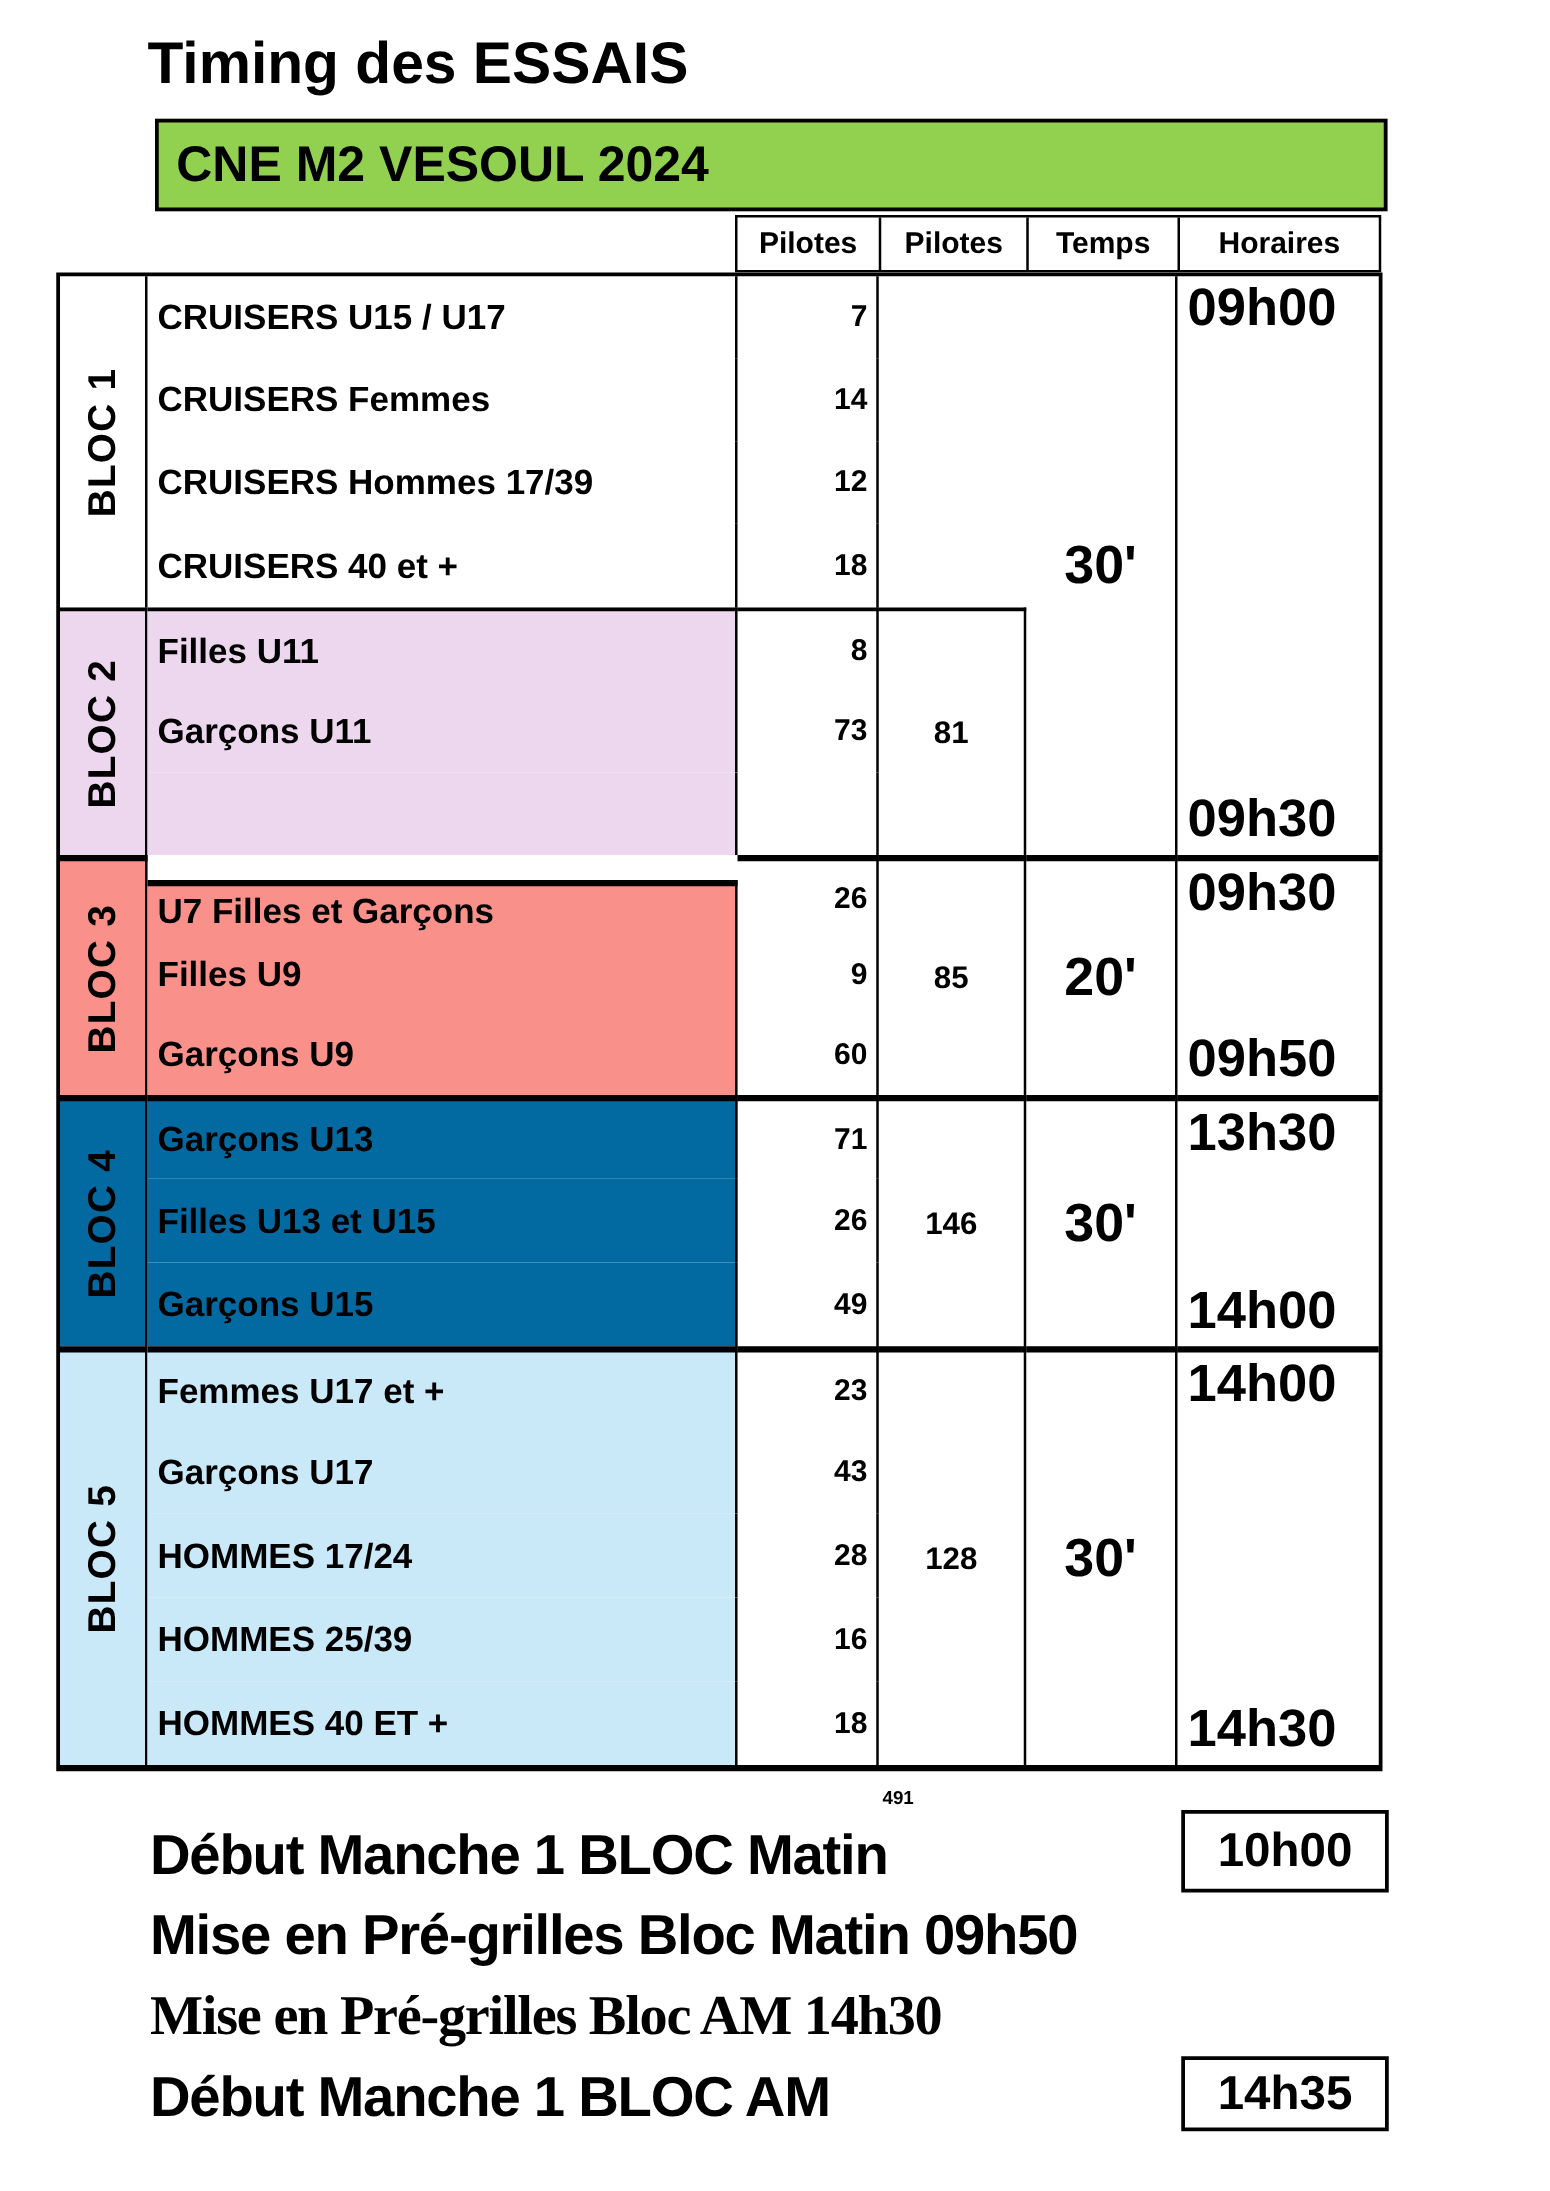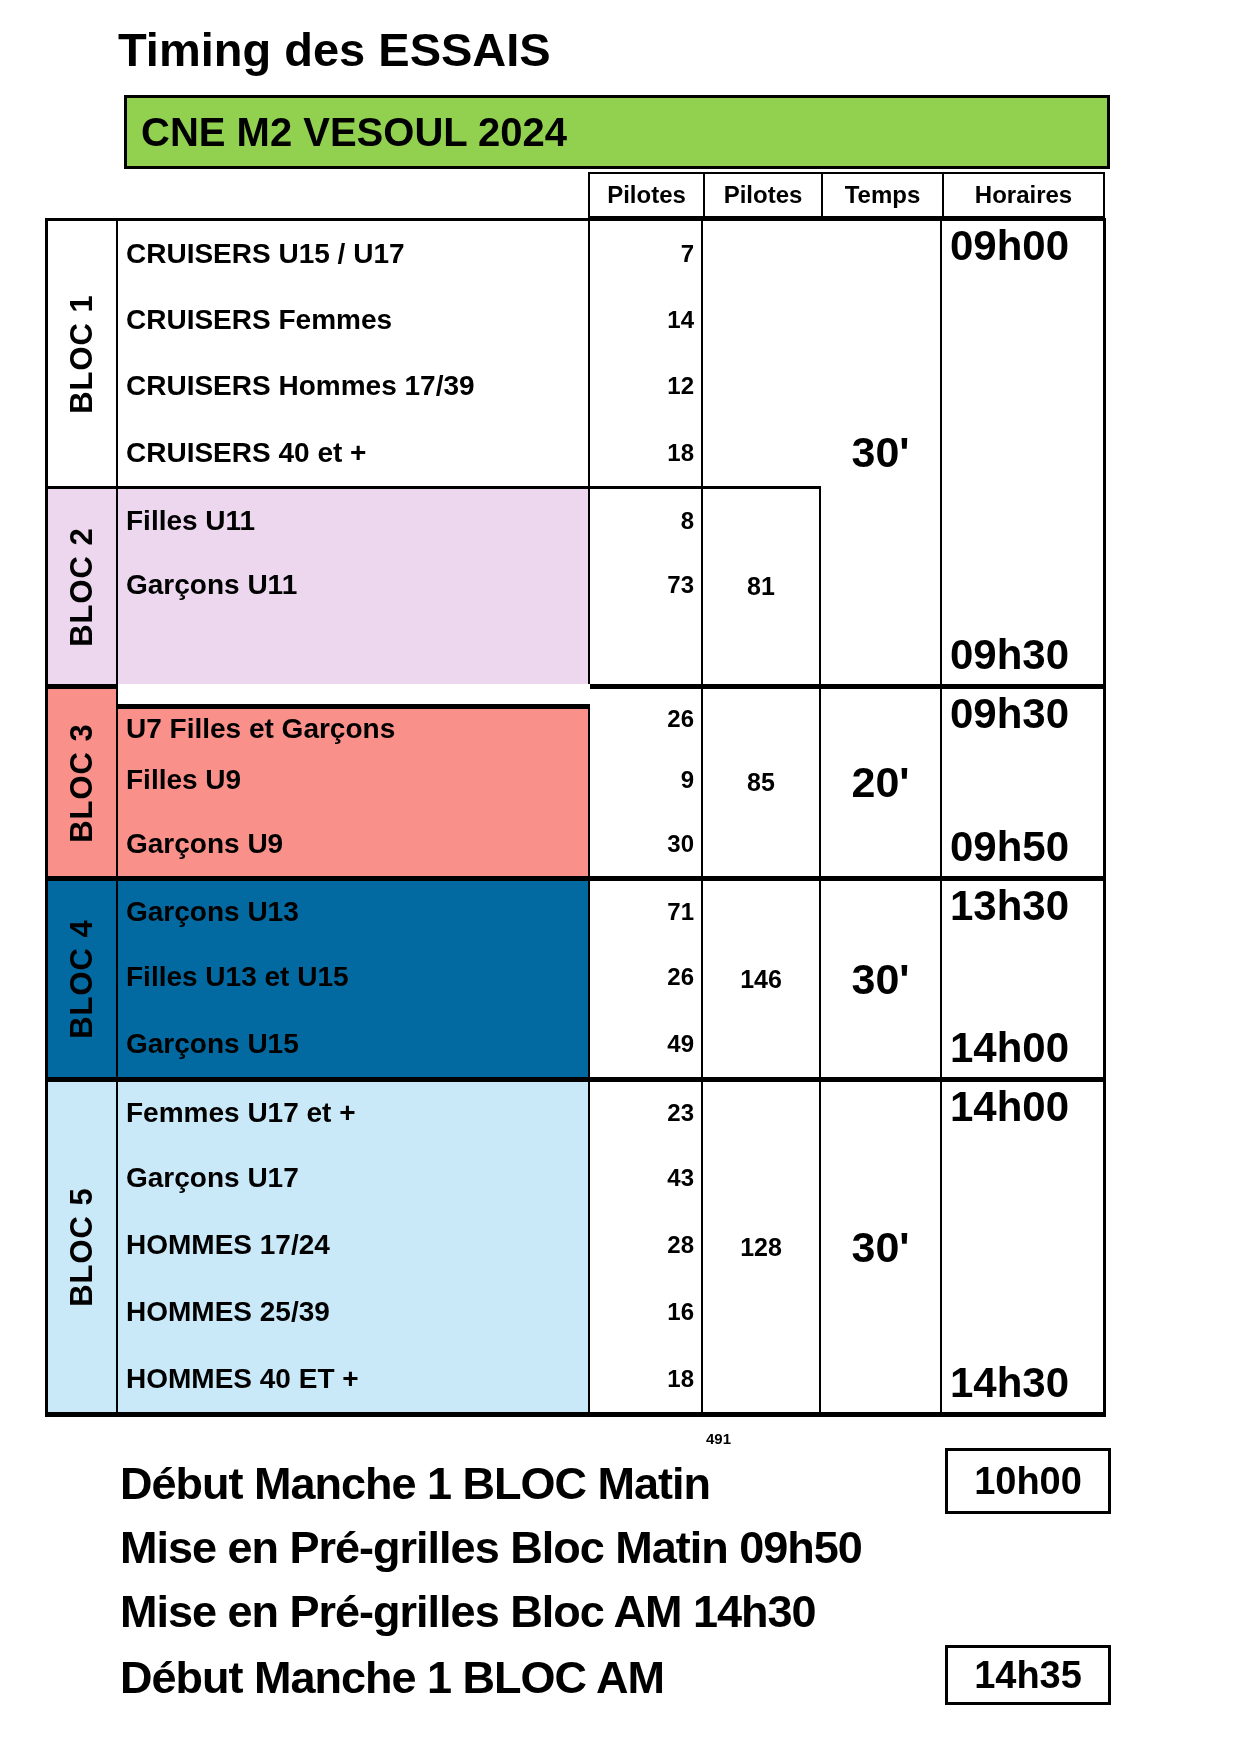--- a/index.html
+++ b/index.html
@@ -39,21 +39,21 @@
   .temps{display:flex;align-items:center;justify-content:center;font-size:43px;font-weight:700;}
   .hor{display:flex;flex-direction:column;justify-content:space-between;
        padding:4px 4px 8px 8px;font-size:42px;font-weight:700;line-height:1;}
   .bg2{background:#ECD7EE;} .bg3{background:#F9908A;} .bg4{background:#0369a1;} .bg5{background:#C9E8F8;}
 
   
   #grand{left:706px;top:1430px;width:118px;font-size:15px;font-weight:700;}
 
   
   .fline{left:120px;font-size:45px;font-weight:700;letter-spacing:-1px;white-space:nowrap;}
-  #fl1{top:1458px;} #fl2{top:1522px;} #fl3{top:1586px;} #fl4{top:1652px;}
+  #fl1{top:1458px;} #fl2{top:1522px;} #fl3{top:1586px;font-family:Liberation Serif, serif;} #fl4{top:1652px;}
   .tbox{left:945px;width:166px;height:66px;border:3px solid #000;box-sizing:border-box;
         display:flex;align-items:center;justify-content:center;font-size:38px;font-weight:700;}
   #box1{top:1448px;} #box4{top:1645px;height:60px;}
 </style>
 </head>
 <body>
 
 <div class="abs" id="title">Timing des ESSAIS</div>
 
 <div class="abs" id="banner">
@@ -99,21 +99,21 @@
   <div class="cell tot br bt3" style="grid-area:5/4/8/5;">81</div>
 
   <div class="cell blocL br bg3 bt5" style="grid-area:8/1/11/2;">
       <span>BLOC 3</span>
     </div>
   <div class="cell cat br bg3 bt5" style="grid-area:8/2/9/3;margin-top:20px;">U7 Filles et Garçons</div>
   <div class="cell cat br bg3" style="grid-area:9/2/10/3;">Filles U9</div>
   <div class="cell cat br bg3" style="grid-area:10/2/11/3;">Garçons U9</div>
   <div class="cell num br bt5" style="grid-area:8/3/9/4;">26</div>
   <div class="cell num br" style="grid-area:9/3/10/4;">9</div>
-  <div class="cell num br" style="grid-area:10/3/11/4;">30</div>
+  <div class="cell num br" style="grid-area:10/3/11/4;">60</div>
   <div class="cell tot br bt5" style="grid-area:8/4/11/5;">85</div>
   <div class="cell temps br bt5" style="grid-area:8/5/11/6;">20'</div>
   <div class="cell hor bt5" style="grid-area:8/6/11/7;">
     <span>09h30</span>
     <span>09h50</span>
   </div>
 
   <div class="cell blocL br bg4 bt5" style="grid-area:11/1/14/2;">
       <span>BLOC 4</span>
     </div>

